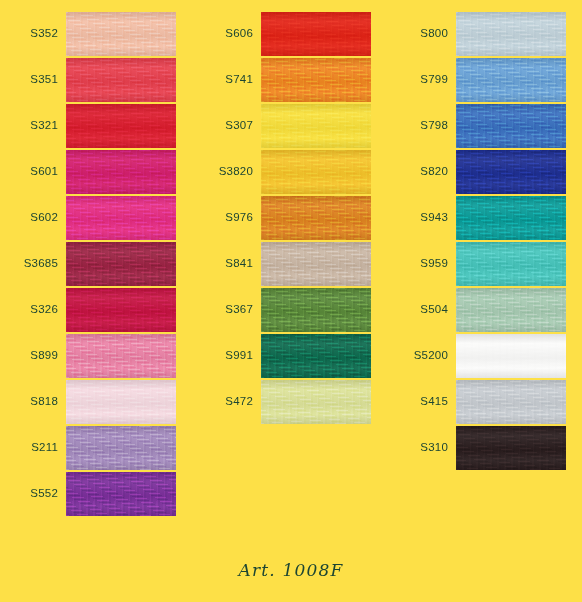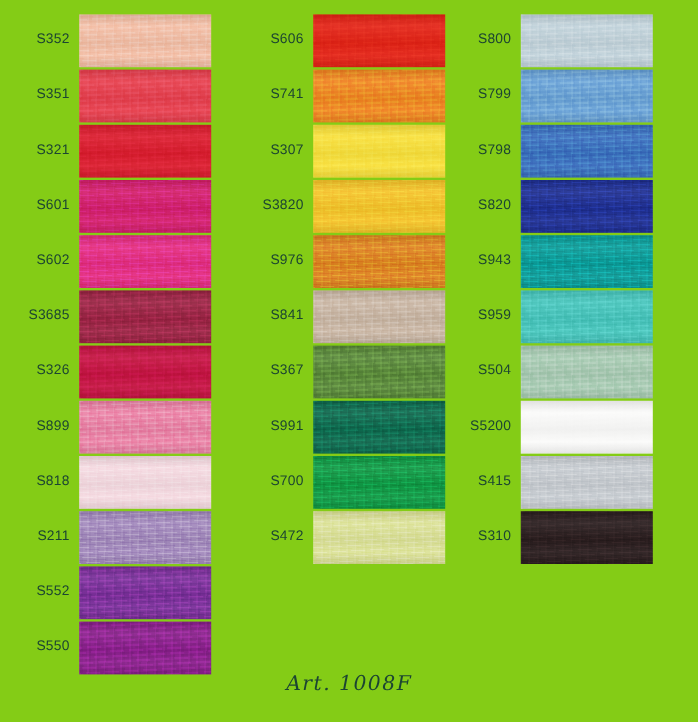--- a/index.html
+++ b/index.html
@@ -11,30 +11,30 @@
   body {
     width: 582px;
     height: 602px;
     font-family: "Liberation Sans", sans-serif;
     overflow: hidden;
   }
   #chart-sheet {
     position: relative;
     width: 582px;
     height: 602px;
-    background: #84cc16;
+    background: #fde047;
   }
   .column {
     position: absolute;
     top: 12px;
     width: 180px;
   }
   #column-0 { left: 0px; }
   #column-1 { left: 195px; }
-  #column-2 { left: 368px; }
+  #column-2 { left: 390px; }
 
   .swatch-row {
     position: relative;
     height: 44.4px;
     margin-bottom: 1.6px;
     display: flex;
     align-items: center;
   }
   .swatch-code {
     width: 58px;
@@ -188,27 +188,20 @@
           <div class="thread-shade"></div>
         </div>
       </div>
       <div class="swatch-row">
         <div class="swatch-code">S552</div>
         <div class="swatch-chip" style="background-color: rgb(123, 47, 155);">
           <div class="thread-texture"></div>
           <div class="thread-shade"></div>
         </div>
       </div>
-      <div class="swatch-row">
-        <div class="swatch-code">S550</div>
-        <div class="swatch-chip" style="background-color: rgb(139, 31, 141);">
-          <div class="thread-texture"></div>
-          <div class="thread-shade"></div>
-        </div>
-      </div>
     </div>
   <div class="column" id="column-1">
       <div class="swatch-row">
         <div class="swatch-code">S606</div>
         <div class="swatch-chip" style="background-color: rgb(228, 35, 22);">
           <div class="thread-texture"></div>
           <div class="thread-shade"></div>
         </div>
       </div>
       <div class="swatch-row">
@@ -254,27 +247,20 @@
         </div>
       </div>
       <div class="swatch-row">
         <div class="swatch-code">S991</div>
         <div class="swatch-chip" style="background-color: rgb(13, 107, 79);">
           <div class="thread-texture"></div>
           <div class="thread-shade"></div>
         </div>
       </div>
       <div class="swatch-row">
-        <div class="swatch-code">S700</div>
-        <div class="swatch-chip" style="background-color: rgb(15, 154, 69);">
-          <div class="thread-texture"></div>
-          <div class="thread-shade"></div>
-        </div>
-      </div>
-      <div class="swatch-row">
         <div class="swatch-code">S472</div>
         <div class="swatch-chip" style="background-color: rgb(221, 227, 154);">
           <div class="thread-texture"></div>
           <div class="thread-shade"></div>
         </div>
       </div>
     </div>
   <div class="column" id="column-2">
       <div class="swatch-row">
         <div class="swatch-code">S800</div>

